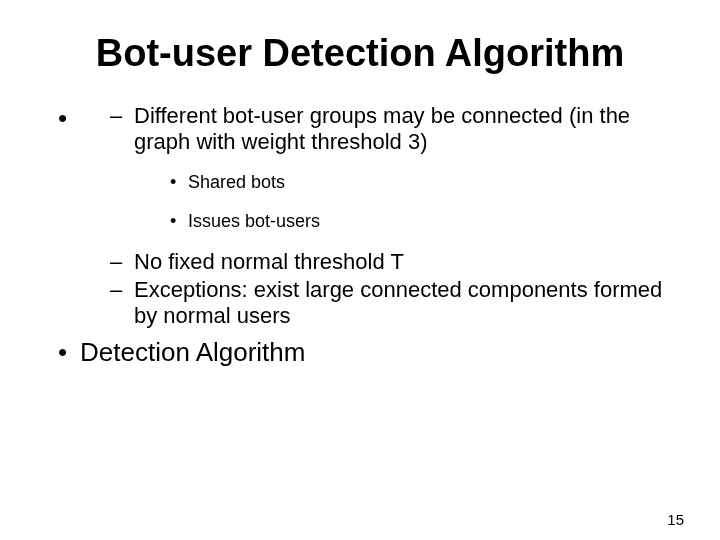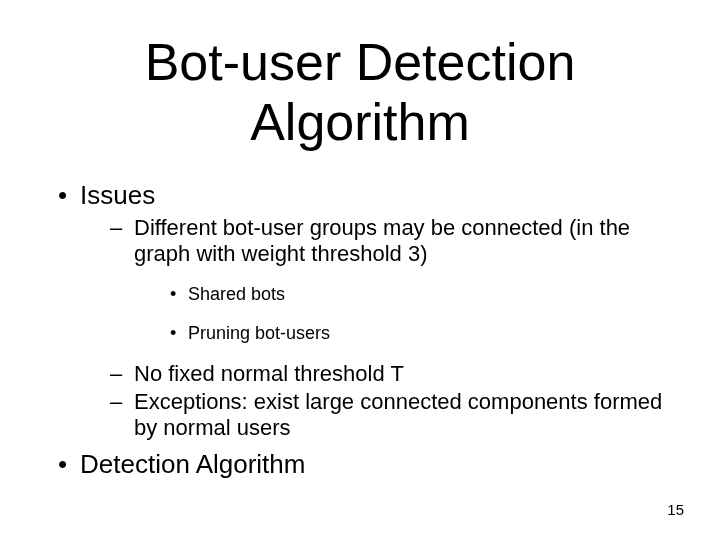--- a/index.html
+++ b/index.html
@@ -1,44 +1,43 @@
 <!DOCTYPE html>
 <html><head>
 <meta charset="utf-8">
 <style>
   * { margin: 0; padding: 0; box-sizing: border-box; }
   html, body { width: 720px; height: 540px; background: #fff; font-family: Arial, Helvetica, sans-serif; color: #000; }
   .slide { width: 720px; height: 540px; position: relative; padding: 24px 40px 40px 40px; }
-  .title { font-size: 52px; text-align: center; margin: 8px 0 28px 0; font-weight: 400; letter-spacing: 0px; }
+  .title { font-size: 38px; text-align: center; margin: 8px 0 28px 0; font-weight: 700; letter-spacing: 0px; }
   .lvl1 { list-style: none; padding-left: 18px; }
   .lvl1 > li { position: relative; font-size: 26px; margin: 4px 0 8px 0; padding-left: 22px; }
   .lvl1 > li::before { content: "•"; position: absolute; left: 0; top: 0; }
   .lvl2 { list-style: none; padding-left: 30px; margin-top: 4px; }
   .lvl2 > li { position: relative; font-size: 22px; margin: 2px 0; padding-left: 24px; line-height: 1.18; }
   .lvl2 > li::before { content: "–"; position: absolute; left: 0; top: 0; }
   .lvl3 { list-style: none; padding-left: 36px; margin-top: 2px; }
   .lvl3 > li { position: relative; font-size: 18px; margin: 17px 0; padding-left: 18px; line-height: 1.2; }
   .lvl3 > li::before { content: "•"; position: absolute; left: 0; top: 0; }
-  .page-num { position: absolute; right: 36px; bottom: 22px; font-size: 15px; }
+  .page-num { position: absolute; right: 36px; bottom: 12px; font-size: 15px; }
 </style>
 </head>
 <body>
 
 <div class="slide">
   <h1 class="title">Bot-user Detection Algorithm</h1>
 
   <ul class="lvl1">
     <li>
-      <span>Issues</span>
       <ul class="lvl2">
         <li>
           <span>Different bot-user groups may be connected (in the graph with weight threshold 3)</span>
           <ul class="lvl3">
             <li>Shared bots</li>
-            <li>Pruning bot-users</li>
+            <li>Issues bot-users</li>
           </ul>
         </li>
         <li>No fixed normal threshold T</li>
         <li>Exceptions: exist large connected components formed by normal users</li>
       </ul>
     </li>
     <li>
       <span>Detection Algorithm</span>
     </li>
   </ul>

